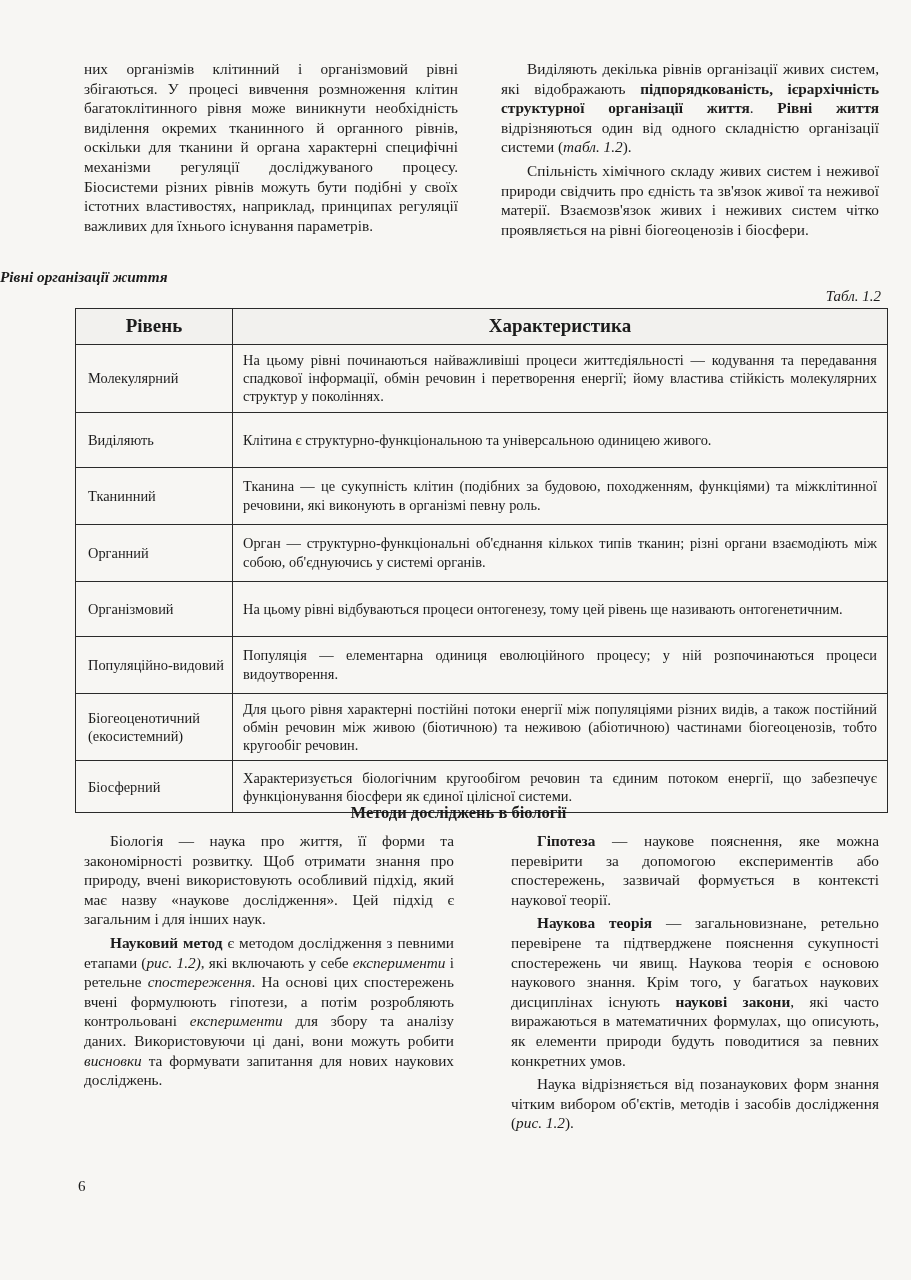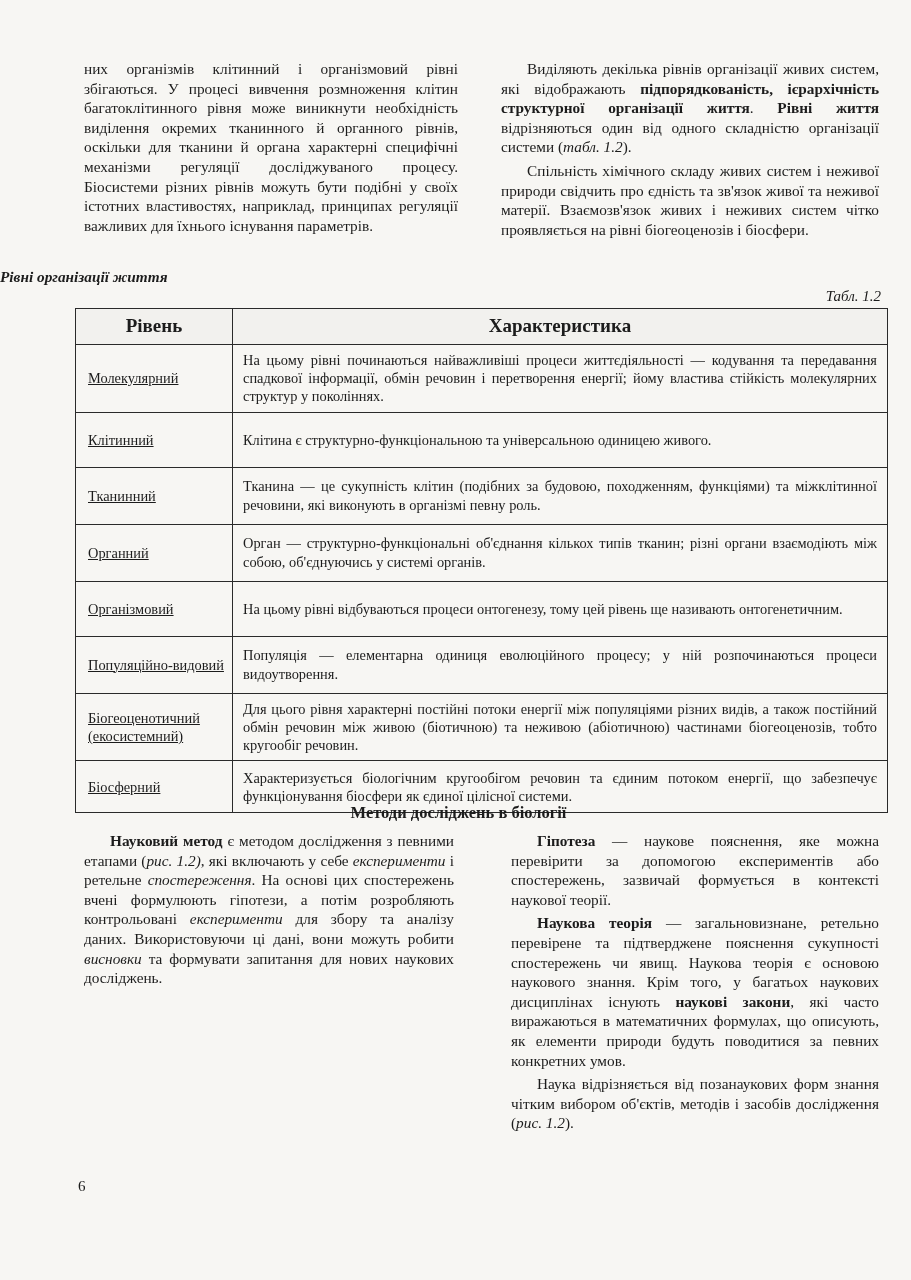--- a/index.html
+++ b/index.html
@@ -37,21 +37,21 @@
       font-size: 14.4px; line-height: 18.2px;
     }
     table.levels th, table.levels td {
       border: 1.3px solid #2a2a2a;
       vertical-align: middle;
     }
     table.levels th {
       height: 33px; font-weight: bold; font-family: "Liberation Serif", serif; font-size: 19px;
       background: #f2f1ee;
     }
-    table.levels td.lvl { width: 138px; padding: 0 6px 0 12px; text-align: left; text-decoration: underline; }
+    table.levels td.lvl { width: 138px; padding: 0 6px 0 12px; text-align: left; }
     table.levels td.desc { padding: 6px 10px; text-align: justify; }
     .section-title {
       position: absolute; left: 3px; width: 911px; top: 803px;
       text-align: center; font-weight: bold; font-size: 16.5px;
     }
     .col-left-bottom { left: 80px; top: 827px; width: 378px; }
     .col-right-bottom { left: 507px; top: 827px; width: 376px; }
     b { font-weight: bold; }
     i { font-style: italic; }
     .page-number { position: absolute; left: 78px; top: 1178px; font-size: 15px; }
@@ -79,21 +79,21 @@
         <th>Рівень</th>
         <th>Характеристика</th>
       </tr>
     </thead>
     <tbody>
       <tr style="height:58px">
           <td class="lvl">Молекулярний</td>
           <td class="desc">На цьому рівні починаються найважливіші процеси життєдіяльності — кодування та передавання спадкової інформації, обмін речовин і перетворення енергії; йому властива стійкість молекулярних структур у поколіннях.</td>
         </tr>
       <tr style="height:55px">
-          <td class="lvl">Клітинний</td>
+          <td class="lvl">Виділяють</td>
           <td class="desc">Клітина є структурно-функціональною та універсальною одиницею живого.</td>
         </tr>
       <tr style="height:57px">
           <td class="lvl">Тканинний</td>
           <td class="desc">Тканина — це сукупність клітин (подібних за будовою, походженням, функціями) та міжклітинної речовини, які виконують в організмі певну роль.</td>
         </tr>
       <tr style="height:57px">
           <td class="lvl">Органний</td>
           <td class="desc">Орган — структурно-функціональні об'єднання кількох типів тканин; різні органи взаємодіють між собою, об'єднуючись у системі органів.</td>
         </tr>
@@ -112,20 +112,21 @@
       <tr style="height:52px">
           <td class="lvl">Біосферний</td>
           <td class="desc">Характеризується біологічним кругообігом речовин та єдиним потоком енергії, що забезпечує функціонування біосфери як єдиної цілісної системи.</td>
         </tr>
     </tbody>
   </table>
 
   <div class="section-title">Методи досліджень в біології</div>
 
   <div class="col col-left-bottom">
+    <p class="indent">Біологія — наука про життя, її форми та закономірності розвитку. Щоб отримати знання про природу, вчені використовують особливий підхід, який має назву «наукове дослідження». Цей підхід є загальним і для інших наук.</p>
     <p class="indent"><b>Науковий метод</b><span> є методом дослідження з певними етапами (</span><i>рис. 1.2)</i><span>, які включають у себе </span><i>експерименти</i><span> і ретельне </span><i>спостереження</i><span>. На основі цих спостережень вчені формулюють гіпотези, а потім розробляють контрольовані </span><i>експерименти</i><span> для збору та аналізу даних. Використовуючи ці дані, вони можуть робити </span><i>висновки</i><span> та формувати запитання для нових наукових досліджень.</span></p>
   </div>
 
   <div class="col col-right-bottom">
     <p class="indent"><b>Гіпотеза</b><span> — наукове пояснення, яке можна перевірити за допомогою експериментів або спостережень, зазвичай формується в контексті наукової теорії.</span></p>
     <p class="indent"><b>Наукова теорія</b><span> — загальновизнане, ретельно перевірене та підтверджене пояснення сукупності спостережень чи явищ. Наукова теорія є основою наукового знання. Крім того, у багатьох наукових дисциплінах існують </span><b>наукові закони</b><span>, які часто виражаються в математичних формулах, що описують, як елементи природи будуть поводитися за певних конкретних умов.</span></p>
     <p class="indent"><span>Наука відрізняється від позанаукових форм знання чітким вибором об'єктів, методів і засобів дослідження (</span><i>рис. 1.2</i><span>).</span></p>
   </div>
 
   <div class="page-number">6</div>

